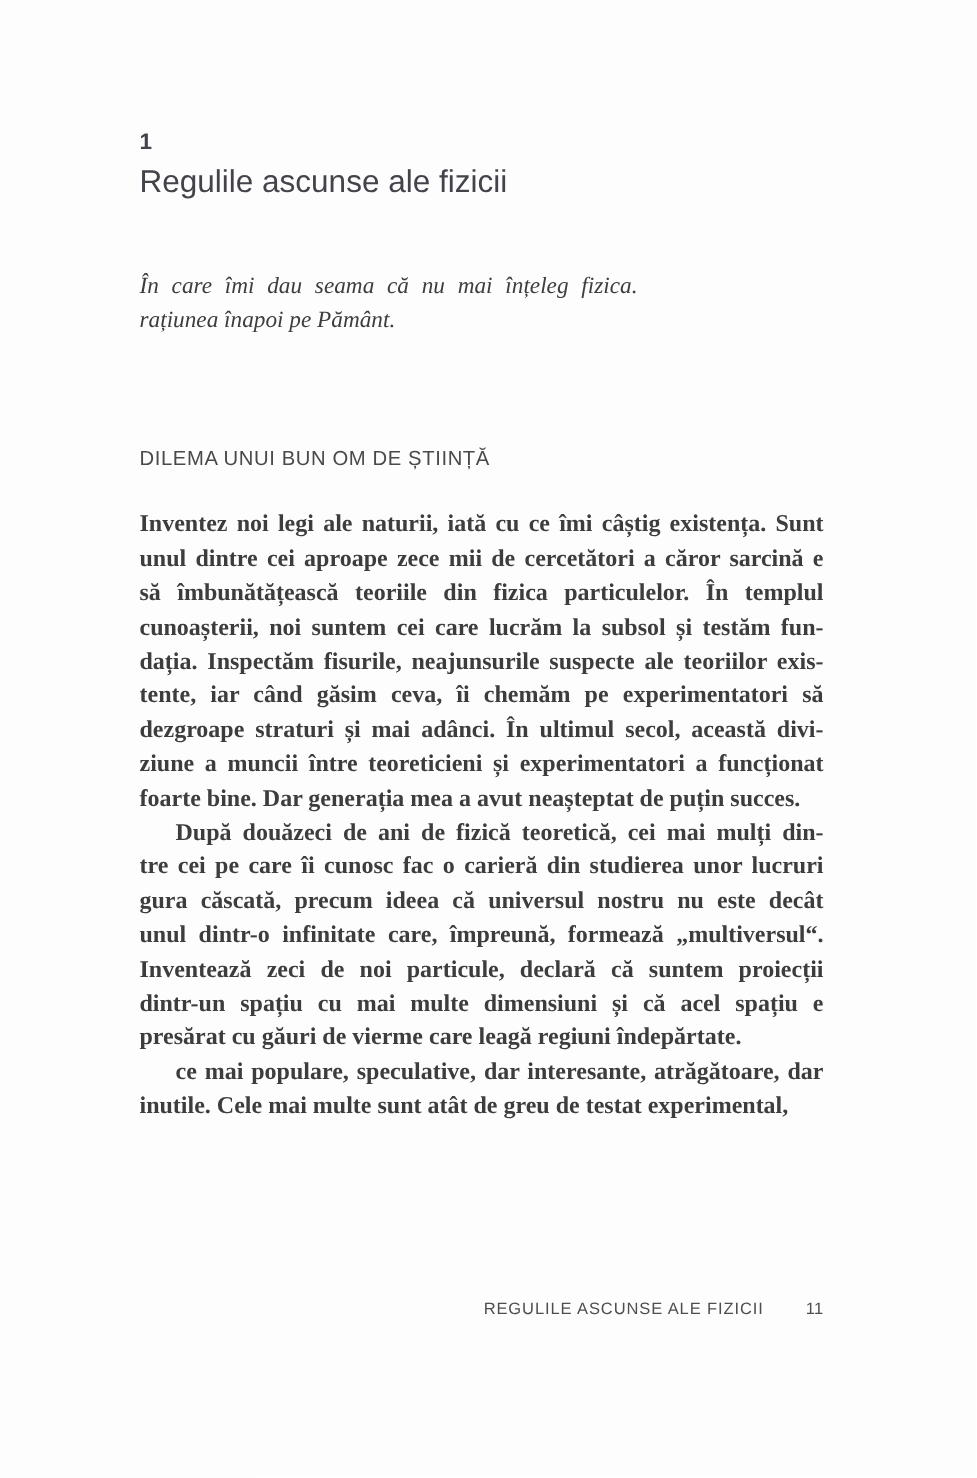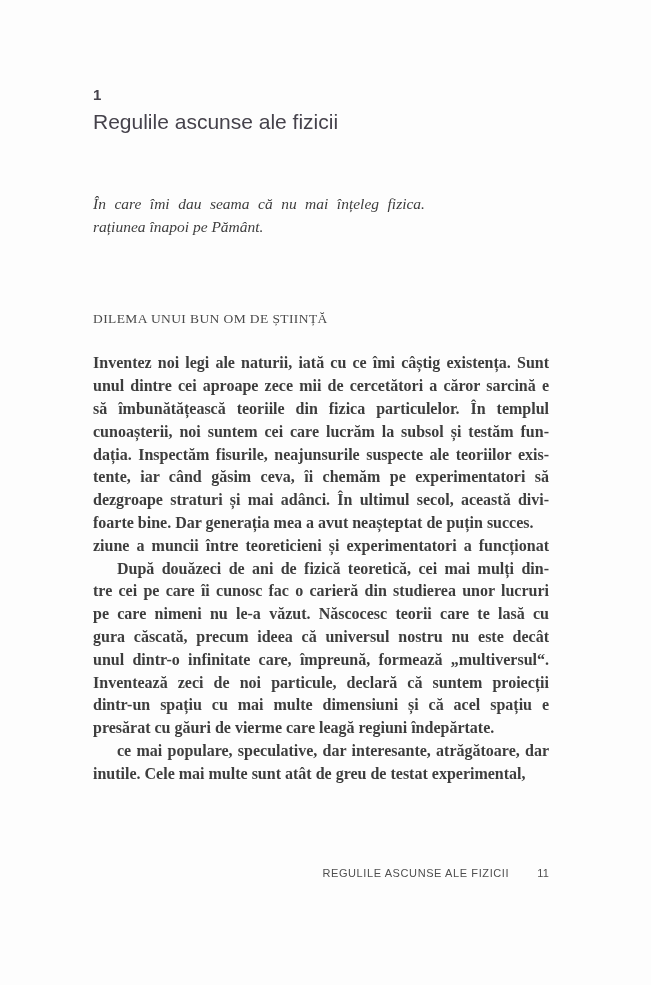--- a/index.html
+++ b/index.html
@@ -36,30 +36,30 @@
   }
   .chapter-title {
     margin-top: 5px;
     font-family: "Liberation Sans", sans-serif;
     font-weight: 400;
     font-size: 21px;
     line-height: 1.25;
     color: var(--title-text);
   }
   .epigraph {
-    margin-top: 58px;
+    margin-top: 45px;
     width: 332px;
     font-style: italic;
     font-size: 15.5px;
     line-height: 22.8px;
     color: var(--body-text);
   }
   .section-heading {
     margin-top: 71px;
-    font-family: Liberation Serif, serif;
+    font-family: Liberation Sans, sans-serif;
     font-weight: 400;
     font-size: 13.5px;
     letter-spacing: 0.4px;
     line-height: 1.3;
     color: var(--heading-text);
   }
   .bodytext {
     margin-top: 25px;
     font-size: 16px;
     line-height: 22.8px;
@@ -108,27 +108,26 @@
     <div class="section-heading">DILEMA UNUI BUN OM DE ȘTIINȚĂ</div>
     <div class="bodytext">
       <div class="para">
           <div class="line">Inventez noi legi ale naturii, iată cu ce îmi câștig existența. Sunt</div>
           <div class="line">unul dintre cei aproape zece mii de cercetători a căror sarcină e</div>
           <div class="line">să îmbunătățească teoriile din fizica particulelor. În templul</div>
           <div class="line">cunoașterii, noi suntem cei care lucrăm la subsol și testăm fun-</div>
           <div class="line">dația. Inspectăm fisurile, neajunsurile suspecte ale teoriilor exis-</div>
           <div class="line">tente, iar când găsim ceva, îi chemăm pe experimentatori să</div>
           <div class="line">dezgroape straturi și mai adânci. În ultimul secol, această divi-</div>
+          <div class="line">ziune a muncii între teoreticieni și experimentatori a funcționat</div>
           <div class="line last">foarte bine. Dar generația mea a avut neașteptat de puțin succes.</div>
-          <div class="line">ziune a muncii între teoreticieni și experimentatori a funcționat</div>
         </div>
       <div class="para indent">
           <div class="line">După douăzeci de ani de fizică teoretică, cei mai mulți din-</div>
           <div class="line">tre cei pe care îi cunosc fac o carieră din studierea unor lucruri</div>
-          <div class="line">pe care nimeni nu le-a văzut. Născocesc teorii care te lasă cu</div>
           <div class="line">gura căscată, precum ideea că universul nostru nu este decât</div>
           <div class="line">unul dintr-o infinitate care, împreună, formează „multiversul“.</div>
           <div class="line">Inventează zeci de noi particule, declară că suntem proiecții</div>
           <div class="line">dintr-un spațiu cu mai multe dimensiuni și că acel spațiu e</div>
           <div class="line last">presărat cu găuri de vierme care leagă regiuni îndepărtate.</div>
         </div>
       <div class="para indent">
           <div class="line">ce mai populare, speculative, dar interesante, atrăgătoare, dar</div>
           <div class="line last">inutile. Cele mai multe sunt atât de greu de testat experimental,</div>
         </div>

